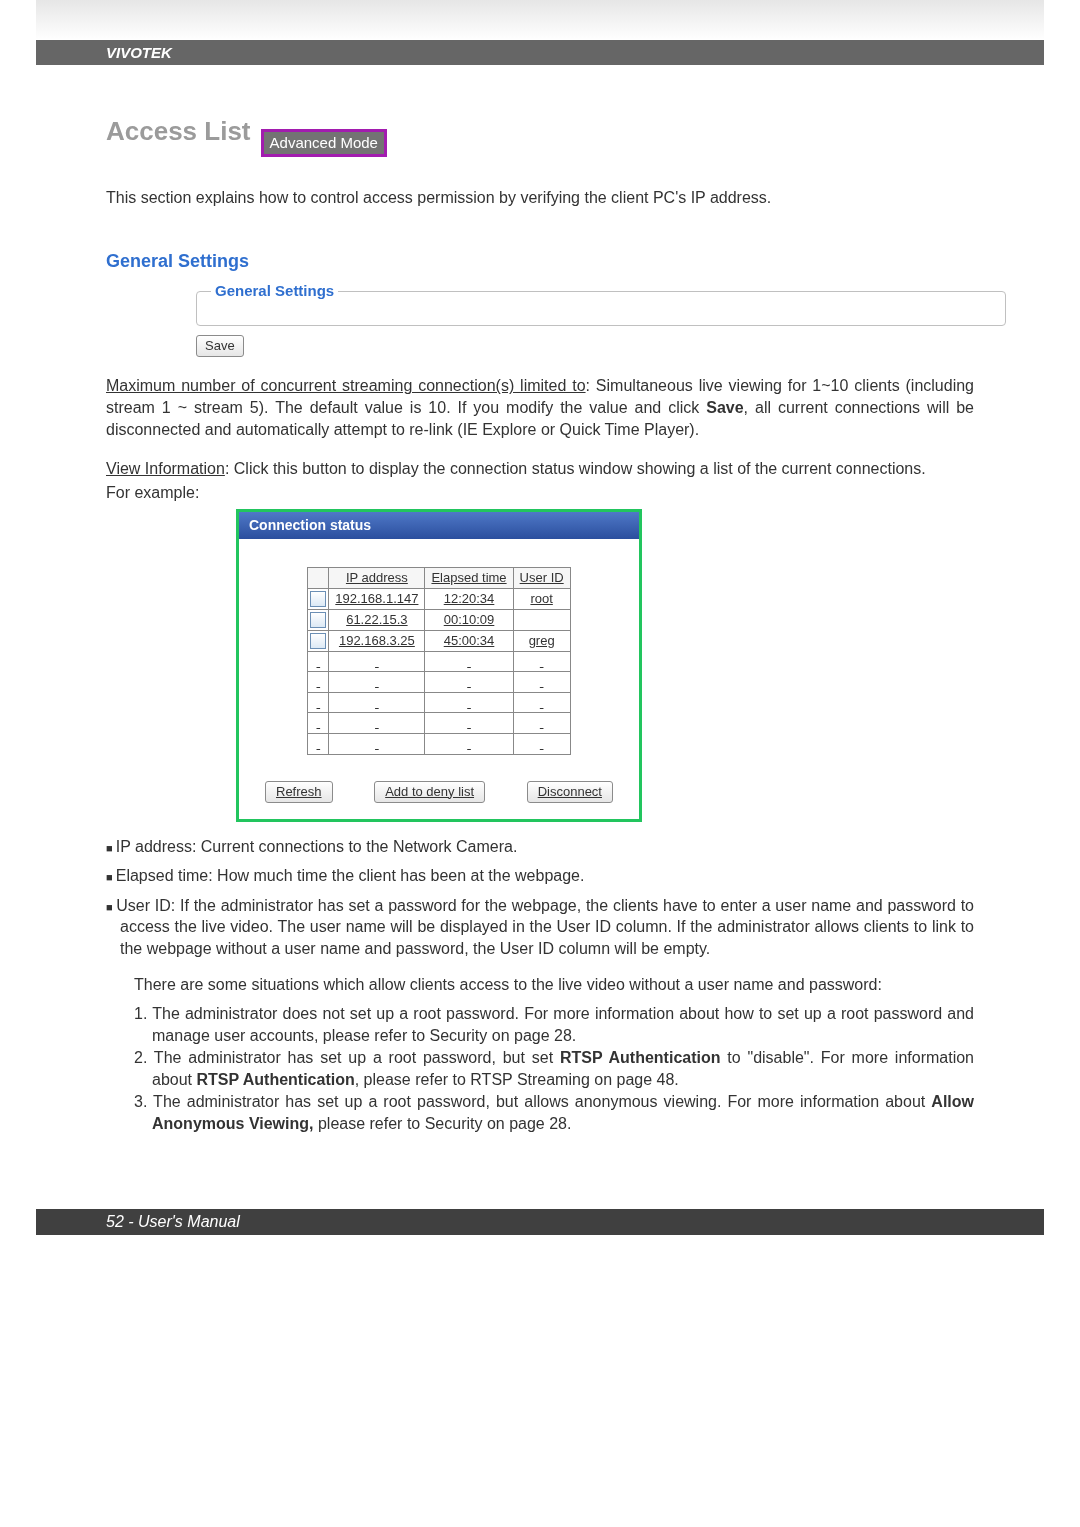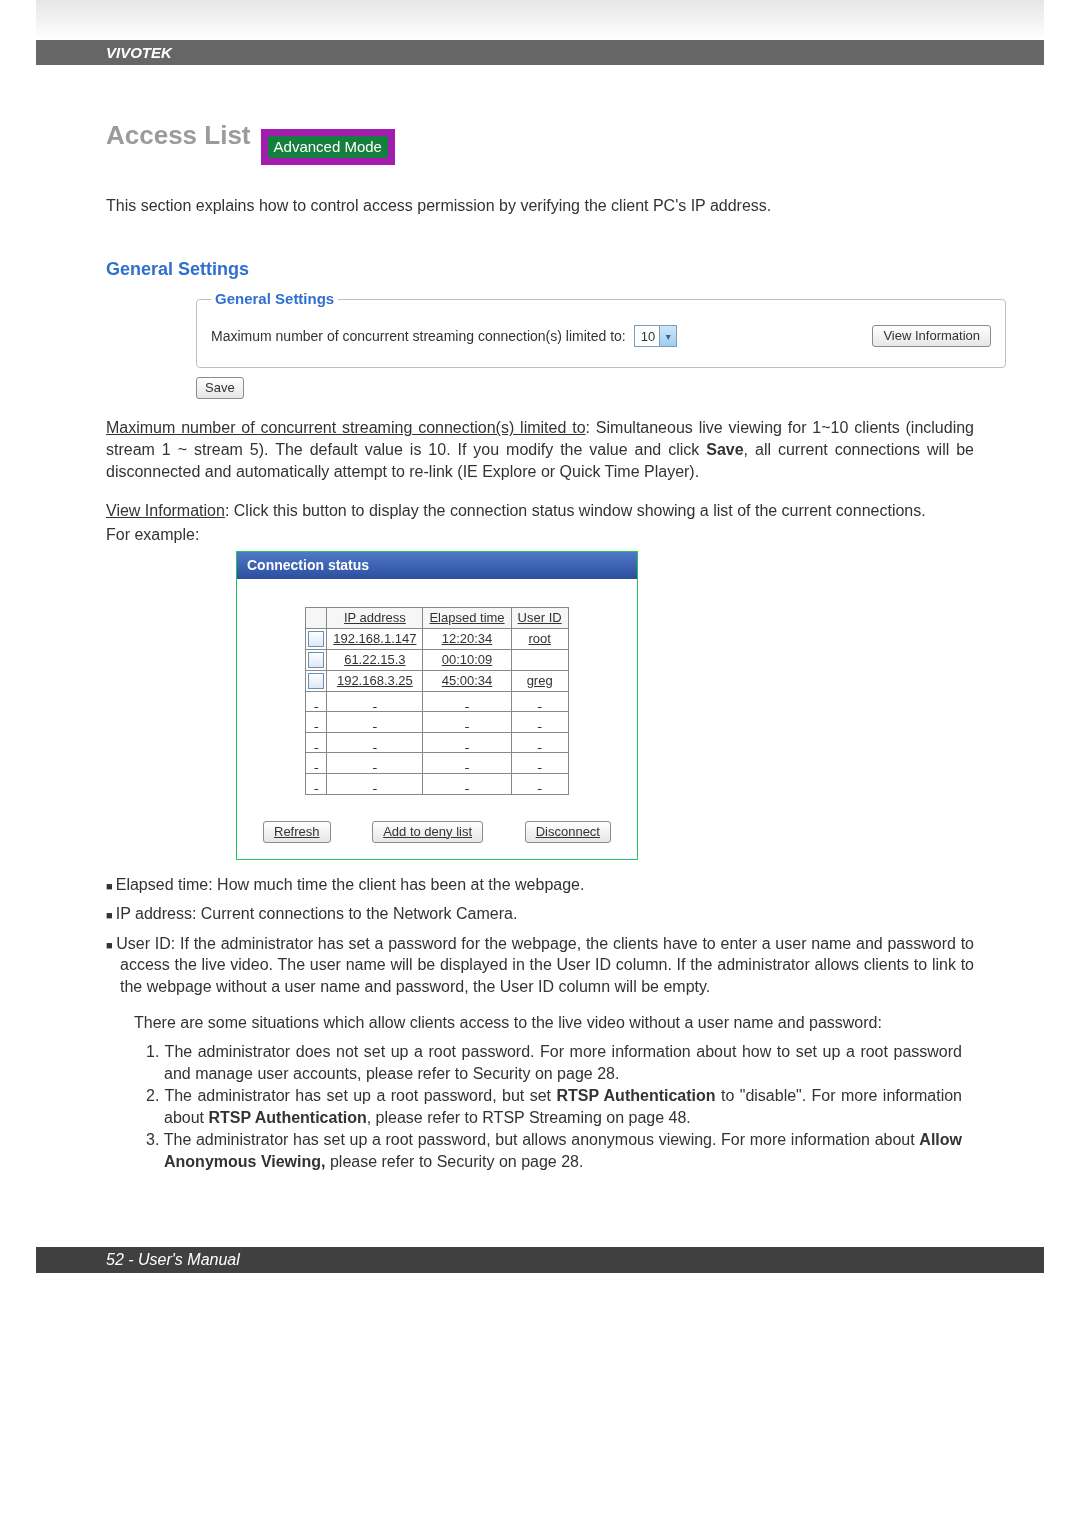--- a/index.html
+++ b/index.html
@@ -39,23 +39,23 @@
   }
   .title-row h1 {
     margin: 0;
     font-weight: bold;
     font-size: 26px;
     color: #9b9b9b;
   }
   .mode-badge {
     display: inline-block;
     margin-left: 10px;
-    background: #15803d;
+    background: #737373;
     color: #fff;
-    border: 7px solid #a21caf;
+    border: 3px solid #a21caf;
     font-size: 15px;
     padding: 1px 6px;
     font-weight: normal;
     margin-top: 24px;
   }
   .intro {
     margin-bottom: 40px;
   }
   .subheading {
     color: #2f6fcf;
@@ -134,21 +134,21 @@
     margin-top: 8px;
   }
   .para {
     margin: 18px 0;
     text-align: justify;
   }
   .ul-label {
     text-decoration: underline;
   }
   .conn-panel {
-    border: 1px solid #22c55e;
+    border: 3px solid #22c55e;
     width: 400px;
     margin: 6px 0 14px 130px;
     background: #fff;
   }
   .conn-header {
     background: linear-gradient(to bottom, #4f78c7, #2b4f9e);
     color: #fff;
     font-weight: bold;
     font-size: 14px;
     padding: 4px 10px;
@@ -209,21 +209,21 @@
     margin: 14px 0 8px 14px;
     text-align: justify;
   }
   .numlist {
     margin-left: 14px;
   }
   .numitem {
     padding-left: 18px;
     text-indent: -18px;
     text-align: justify;
-    margin: 1px 12px;
+    margin: 1px 0;
   }
   .footer-band {
     background: #404040;
     color: #fff;
     font-style: italic;
     font-size: 16px;
     padding: 4px 0 4px 70px;
   }
   .bold { font-weight: bold; }
 </style>
@@ -240,29 +240,20 @@
       <span class="mode-badge">Advanced Mode</span>
     </div>
 
     <div class="intro">This section explains how to control access permission by verifying the client PC's IP address.</div>
 
     <div class="subheading">General Settings</div>
 
     <div class="panel-wrap">
       <fieldset class="general">
         <legend>General Settings</legend>
-        <div class="row">
-          <label>Maximum number of concurrent streaming connection(s) limited to:</label>
-          <span class="dropdown">
-            <span class="val">10</span>
-            <span class="arrow">▾</span>
-          </span>
-          <span style="flex:1"></span>
-          <span class="btn">View Information</span>
-        </div>
       </fieldset>
       <div class="save-row">
         <span class="btn small">Save</span>
       </div>
     </div>
 
     <div class="para">
       <span class="ul-label">Maximum number of concurrent streaming connection(s) limited to</span><span>: Simultaneous live viewing for 1~10 clients (including stream 1 ~ stream 5). The default value is 10. If you modify the value and click </span><span class="bold">Save</span><span>, all current connections will be disconnected and automatically attempt to re-link (IE Explore or Quick Time Player).</span>
     </div>
 
@@ -342,22 +333,22 @@
         </table>
         <div class="conn-buttons">
           <span class="btn">Refresh</span>
           <span class="btn">Add to deny list</span>
           <span class="btn">Disconnect</span>
         </div>
       </div>
     </div>
 
     <ul class="bullets">
+      <li>IP address: Current connections to the Network Camera.</li>
       <li>Elapsed time: How much time the client has been at the webpage.</li>
-      <li>IP address: Current connections to the Network Camera.</li>
       <li>
         <span>User ID: If the administrator has set a password for the webpage, the clients have to enter a user name and password to access the live video. The user name will be displayed in the User ID column. If  the administrator allows clients to link to the webpage without a user name and password, the User ID column will be empty.</span>
         <div class="subpara" style="text-indent:0">There are some situations which allow clients access to the live video without a user name and password:</div>
         <div class="numlist" style="text-indent:0">
           <div class="numitem">1. The administrator does not set up a root password. For more information about how to set up a root password and manage user accounts, please refer to Security on page 28.</div>
           <div class="numitem">
             <span>2. The administrator has set up a root password, but set </span><span class="bold">RTSP Authentication</span><span> to "disable". For more information about </span><span class="bold">RTSP Authentication</span><span>, please refer to RTSP Streaming on page 48.</span>
           </div>
           <div class="numitem">
             <span>3. The administrator has set up a root password, but allows anonymous viewing. For more information about </span><span class="bold">Allow Anonymous Viewing,</span><span> please refer to Security on page 28.</span>

